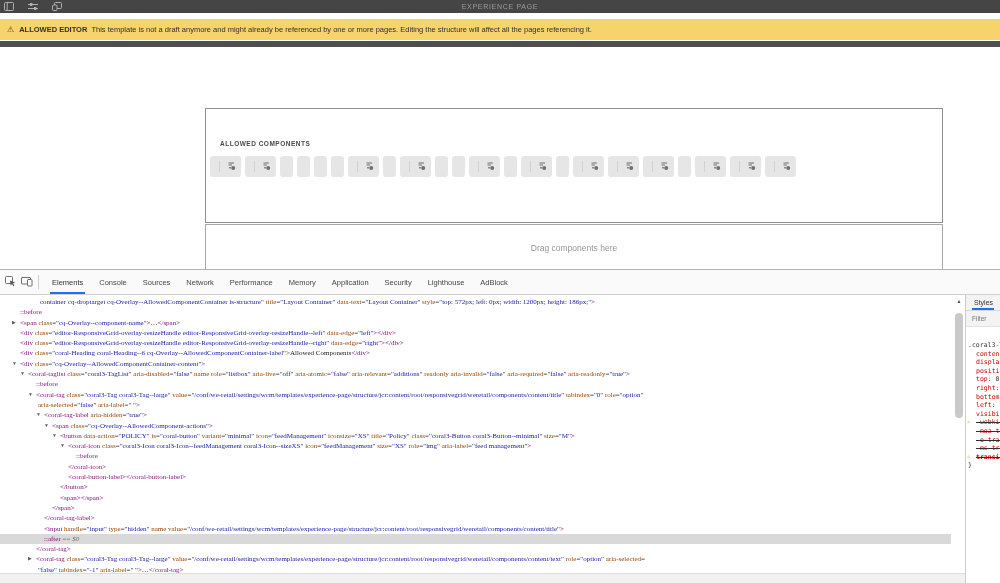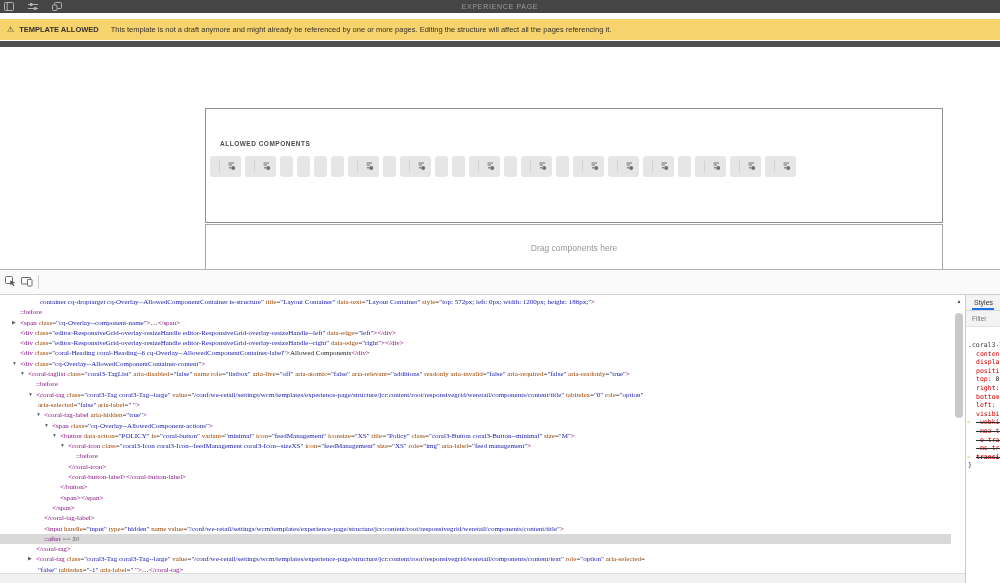--- a/index.html
+++ b/index.html
@@ -10,21 +10,21 @@
   .topbar{position:absolute;top:0;left:0;width:1000px;height:13px;background:#454545;display:flex;align-items:center}
   .topbar svg{display:block}
   .tb-icon{margin-left:14px;opacity:.85}
   .tb-icon:first-child{margin-left:4px}
   .tb-title{position:absolute;left:0;right:0;text-align:center;color:#9d9d9d;font-size:7px;letter-spacing:.7px}
 
   
   .banner{position:absolute;top:19px;left:0;width:1000px;height:21px;background:#f6d36d;display:flex;align-items:center;font-size:7.5px;color:#33302a;white-space:nowrap;overflow:hidden}
   .banner .warn-tri{margin-left:7px;font-size:8px;color:#4d4420;line-height:1}
   .banner .b-label{font-weight:bold;margin-left:5px}
-  .banner .b-msg{margin-left:12px}
+  .banner .b-msg{margin-left:4px}
 
   .darkstrip{position:absolute;top:41px;left:0;width:1000px;height:6px;background:#4f4f4f}
 
   
   .page{position:absolute;top:47px;left:0;width:1000px;height:222px;background:#fff}
   .bc{position:absolute;top:37px;left:0;width:100%;display:flex;justify-content:center;align-items:center;gap:9px;font-size:8px;font-weight:bold;color:#d3161d}
   .bc-item{display:flex;align-items:center;gap:2px}
   .bc-sep{color:#d3161d}
 
   .lc-box{position:absolute;left:205px;top:61px;width:738px;height:115px;border:1px solid #8f8f8f}
@@ -100,21 +100,21 @@
         <svg width="10" height="9" viewBox="0 0 10 9">
           <rect x="2.5" y="0.5" width="7" height="6" rx="1" fill="none" stroke="#c3c3c3"></rect>
           <rect x="0.5" y="3" width="4.5" height="5.5" rx="1" fill="#454545" stroke="#c3c3c3"></rect>
         </svg>
       </span>
     <div class="tb-title">EXPERIENCE PAGE</div>
   </header>
 
   <div class="banner">
     <span class="warn-tri">⚠</span>
-    <span class="b-label">TEMPLATE ALLOWED</span>
+    <span class="b-label">ALLOWED EDITOR</span>
     <span class="b-msg">This template is not a draft anymore and might already be referenced by one or more pages. Editing the structure will affect all the pages referencing it.</span>
   </div>
 
   <div class="darkstrip"></div>
 
   <main class="page">
 
     <div class="lc-box">
       <div class="allowed">ALLOWED COMPONENTS</div>
       <div class="tagrow">
@@ -224,20 +224,32 @@
     <div class="dt-tabbar">
       <span class="dt-ico"><svg width="11" height="11" viewBox="0 0 11 11">
             <rect x="0.5" y="0.5" width="7" height="7" rx="1" fill="none" stroke="#6e6e6e"></rect>
             <path d="M5 4.5 L10.3 6.6 L8 7.3 L9.4 9.6 L8.3 10.2 L7 8 L5.6 9.6 Z" fill="#5a5a5a"></path>
           </svg></span>
       <span class="dt-ico"><svg width="12" height="11" viewBox="0 0 12 11">
             <rect x="0.5" y="1.5" width="9" height="6.5" rx="0.5" fill="none" stroke="#6e6e6e"></rect>
             <rect x="6.5" y="3.5" width="4.5" height="6.5" rx="0.5" fill="#fff" stroke="#6e6e6e"></rect>
           </svg></span>
       <span class="dt-vsep"></span>
+      <div id="dtabs" style="display:flex;height:100%">
+          <div class="dtab active">Elements</div>
+          <div class="dtab">Console</div>
+          <div class="dtab">Sources</div>
+          <div class="dtab">Network</div>
+          <div class="dtab">Performance</div>
+          <div class="dtab">Memory</div>
+          <div class="dtab">Application</div>
+          <div class="dtab">Security</div>
+          <div class="dtab">Lighthouse</div>
+          <div class="dtab">AdBlock</div>
+        </div>
     </div>
 
     <div class="dt-body">
       <div class="elements">
         <div class="code" id="code"><div class="cl" style="padding-left: 40px;"><span class="c-v">container cq-droptarget cq-Overlay--AllowedComponentContainer is-structure" </span><span class="c-a">title</span><span class="c-t">=</span><span class="c-v">"Layout Container" </span><span class="c-a">data-text</span><span class="c-t">=</span><span class="c-v">"Layout Container" </span><span class="c-a">style</span><span class="c-t">=</span><span class="c-v">"top: 572px; left: 0px; width: 1200px; height: 186px;"</span><span class="c-p">&gt;</span></div><div class="cl" style="padding-left: 20px;"><span class="c-ps">::before</span></div><div class="cl" style="padding-left: 20px;"><span class="tri" style="left: 12px;">▶</span><span class="c-p">&lt;span </span><span class="c-a">class</span><span class="c-t">=</span><span class="c-v">"cq-Overlay--component-name"</span><span class="c-p">&gt;</span><span class="c-t">…</span><span class="c-p">&lt;/span&gt;</span></div><div class="cl" style="padding-left: 20px;"><span class="c-p">&lt;div </span><span class="c-a">class</span><span class="c-t">=</span><span class="c-v">"editor-ResponsiveGrid-overlay-resizeHandle editor-ResponsiveGrid-overlay-resizeHandle--left" </span><span class="c-a">data-edge</span><span class="c-t">=</span><span class="c-v">"left"</span><span class="c-p">&gt;&lt;/div&gt;</span></div><div class="cl" style="padding-left: 20px;"><span class="c-p">&lt;div </span><span class="c-a">class</span><span class="c-t">=</span><span class="c-v">"editor-ResponsiveGrid-overlay-resizeHandle editor-ResponsiveGrid-overlay-resizeHandle--right" </span><span class="c-a">data-edge</span><span class="c-t">=</span><span class="c-v">"right"</span><span class="c-p">&gt;&lt;/div&gt;</span></div><div class="cl" style="padding-left: 20px;"><span class="c-p">&lt;div </span><span class="c-a">class</span><span class="c-t">=</span><span class="c-v">"coral-Heading coral-Heading--6 cq-Overlay--AllowedComponentContainer-label"</span><span class="c-p">&gt;</span><span class="c-t">Allowed Components</span><span class="c-p">&lt;/div&gt;</span></div><div class="cl" style="padding-left: 20px;"><span class="tri" style="left: 12px;">▼</span><span class="c-p">&lt;div </span><span class="c-a">class</span><span class="c-t">=</span><span class="c-v">"cq-Overlay--AllowedComponentContainer-content"</span><span class="c-p">&gt;</span></div><div class="cl" style="padding-left: 28px;"><span class="tri" style="left: 20px;">▼</span><span class="c-p">&lt;coral-taglist </span><span class="c-a">class</span><span class="c-t">=</span><span class="c-v">"coral3-TagList" </span><span class="c-a">aria-disabled</span><span class="c-t">=</span><span class="c-v">"false" </span><span class="c-a">name</span><span class="c-t"> </span><span class="c-a">role</span><span class="c-t">=</span><span class="c-v">"listbox" </span><span class="c-a">aria-live</span><span class="c-t">=</span><span class="c-v">"off" </span><span class="c-a">aria-atomic</span><span class="c-t">=</span><span class="c-v">"false" </span><span class="c-a">aria-relevant</span><span class="c-t">=</span><span class="c-v">"additions" </span><span class="c-a">readonly</span><span class="c-t"> </span><span class="c-a">aria-invalid</span><span class="c-t">=</span><span class="c-v">"false" </span><span class="c-a">aria-required</span><span class="c-t">=</span><span class="c-v">"false" </span><span class="c-a">aria-readonly</span><span class="c-t">=</span><span class="c-v">"true"</span><span class="c-p">&gt;</span></div><div class="cl" style="padding-left: 36px;"><span class="c-ps">::before</span></div><div class="cl" style="padding-left: 36px;"><span class="tri" style="left: 28px;">▼</span><span class="c-p">&lt;coral-tag </span><span class="c-a">class</span><span class="c-t">=</span><span class="c-v">"coral3-Tag coral3-Tag--large" </span><span class="c-a">value</span><span class="c-t">=</span><span class="c-v">"/conf/we-retail/settings/wcm/templates/experience-page/structure/jcr:content/root/responsivegrid/weretail/components/content/title" </span><span class="c-a">tabindex</span><span class="c-t">=</span><span class="c-v">"0" </span><span class="c-a">role</span><span class="c-t">=</span><span class="c-v">"option"</span></div><div class="cl" style="padding-left: 38px;"><span class="c-a">aria-selected</span><span class="c-t">=</span><span class="c-v">"false" </span><span class="c-a">aria-label</span><span class="c-t">=</span><span class="c-v">" "</span><span class="c-p">&gt;</span></div><div class="cl" style="padding-left: 44px;"><span class="tri" style="left: 36px;">▼</span><span class="c-p">&lt;coral-tag-label </span><span class="c-a">aria-hidden</span><span class="c-t">=</span><span class="c-v">"true"</span><span class="c-p">&gt;</span></div><div class="cl" style="padding-left: 52px;"><span class="tri" style="left: 44px;">▼</span><span class="c-p">&lt;span </span><span class="c-a">class</span><span class="c-t">=</span><span class="c-v">"cq-Overlay--AllowedComponent-actions"</span><span class="c-p">&gt;</span></div><div class="cl" style="padding-left: 60px;"><span class="tri" style="left: 52px;">▼</span><span class="c-p">&lt;button </span><span class="c-a">data-action</span><span class="c-t">=</span><span class="c-v">"POLICY" </span><span class="c-a">is</span><span class="c-t">=</span><span class="c-v">"coral-button" </span><span class="c-a">variant</span><span class="c-t">=</span><span class="c-v">"minimal" </span><span class="c-a">icon</span><span class="c-t">=</span><span class="c-v">"feedManagement" </span><span class="c-a">iconsize</span><span class="c-t">=</span><span class="c-v">"XS" </span><span class="c-a">title</span><span class="c-t">=</span><span class="c-v">"Policy" </span><span class="c-a">class</span><span class="c-t">=</span><span class="c-v">"coral3-Button coral3-Button--minimal" </span><span class="c-a">size</span><span class="c-t">=</span><span class="c-v">"M"</span><span class="c-p">&gt;</span></div><div class="cl" style="padding-left: 68px;"><span class="tri" style="left: 60px;">▼</span><span class="c-p">&lt;coral-icon </span><span class="c-a">class</span><span class="c-t">=</span><span class="c-v">"coral3-Icon coral3-Icon--feedManagement coral3-Icon--sizeXS" </span><span class="c-a">icon</span><span class="c-t">=</span><span class="c-v">"feedManagement" </span><span class="c-a">size</span><span class="c-t">=</span><span class="c-v">"XS" </span><span class="c-a">role</span><span class="c-t">=</span><span class="c-v">"img" </span><span class="c-a">aria-label</span><span class="c-t">=</span><span class="c-v">"feed management"</span><span class="c-p">&gt;</span></div><div class="cl" style="padding-left: 76px;"><span class="c-ps">::before</span></div><div class="cl" style="padding-left: 68px;"><span class="c-p">&lt;/coral-icon&gt;</span></div><div class="cl" style="padding-left: 68px;"><span class="c-p">&lt;coral-button-label&gt;&lt;/coral-button-label&gt;</span></div><div class="cl" style="padding-left: 60px;"><span class="c-p">&lt;/button&gt;</span></div><div class="cl" style="padding-left: 60px;"><span class="c-p">&lt;span&gt;&lt;/span&gt;</span></div><div class="cl" style="padding-left: 52px;"><span class="c-p">&lt;/span&gt;</span></div><div class="cl" style="padding-left: 44px;"><span class="c-p">&lt;/coral-tag-label&gt;</span></div><div class="cl" style="padding-left: 44px;"><span class="c-p">&lt;input </span><span class="c-a">handle</span><span class="c-t">=</span><span class="c-v">"input" </span><span class="c-a">type</span><span class="c-t">=</span><span class="c-v">"hidden" </span><span class="c-a">name</span><span class="c-t"> </span><span class="c-a">value</span><span class="c-t">=</span><span class="c-v">"/conf/we-retail/settings/wcm/templates/experience-page/structure/jcr:content/root/responsivegrid/weretail/components/content/title"</span><span class="c-p">&gt;</span></div><div class="cl sel" style="padding-left: 44px;"><span class="c-ps">::after</span><span class="c-g"> == </span><span class="c-gi">$0</span></div><div class="cl" style="padding-left: 36px;"><span class="c-p">&lt;/coral-tag&gt;</span></div><div class="cl" style="padding-left: 36px;"><span class="tri" style="left: 28px;">▶</span><span class="c-p">&lt;coral-tag </span><span class="c-a">class</span><span class="c-t">=</span><span class="c-v">"coral3-Tag coral3-Tag--large" </span><span class="c-a">value</span><span class="c-t">=</span><span class="c-v">"/conf/we-retail/settings/wcm/templates/experience-page/structure/jcr:content/root/responsivegrid/weretail/components/content/text" </span><span class="c-a">role</span><span class="c-t">=</span><span class="c-v">"option" </span><span class="c-a">aria-selected</span><span class="c-t">=</span></div><div class="cl" style="padding-left: 38px;"><span class="c-v">"false" </span><span class="c-a">tabindex</span><span class="c-t">=</span><span class="c-v">"-1" </span><span class="c-a">aria-label</span><span class="c-t">=</span><span class="c-v">" "</span><span class="c-p">&gt;</span><span class="c-t">…</span><span class="c-p">&lt;/coral-tag&gt;</span></div></div>
         <div class="vsb">
           <div class="up">▲</div>
           <div class="thumb"></div>
         </div>
         <div class="hsb"></div>

